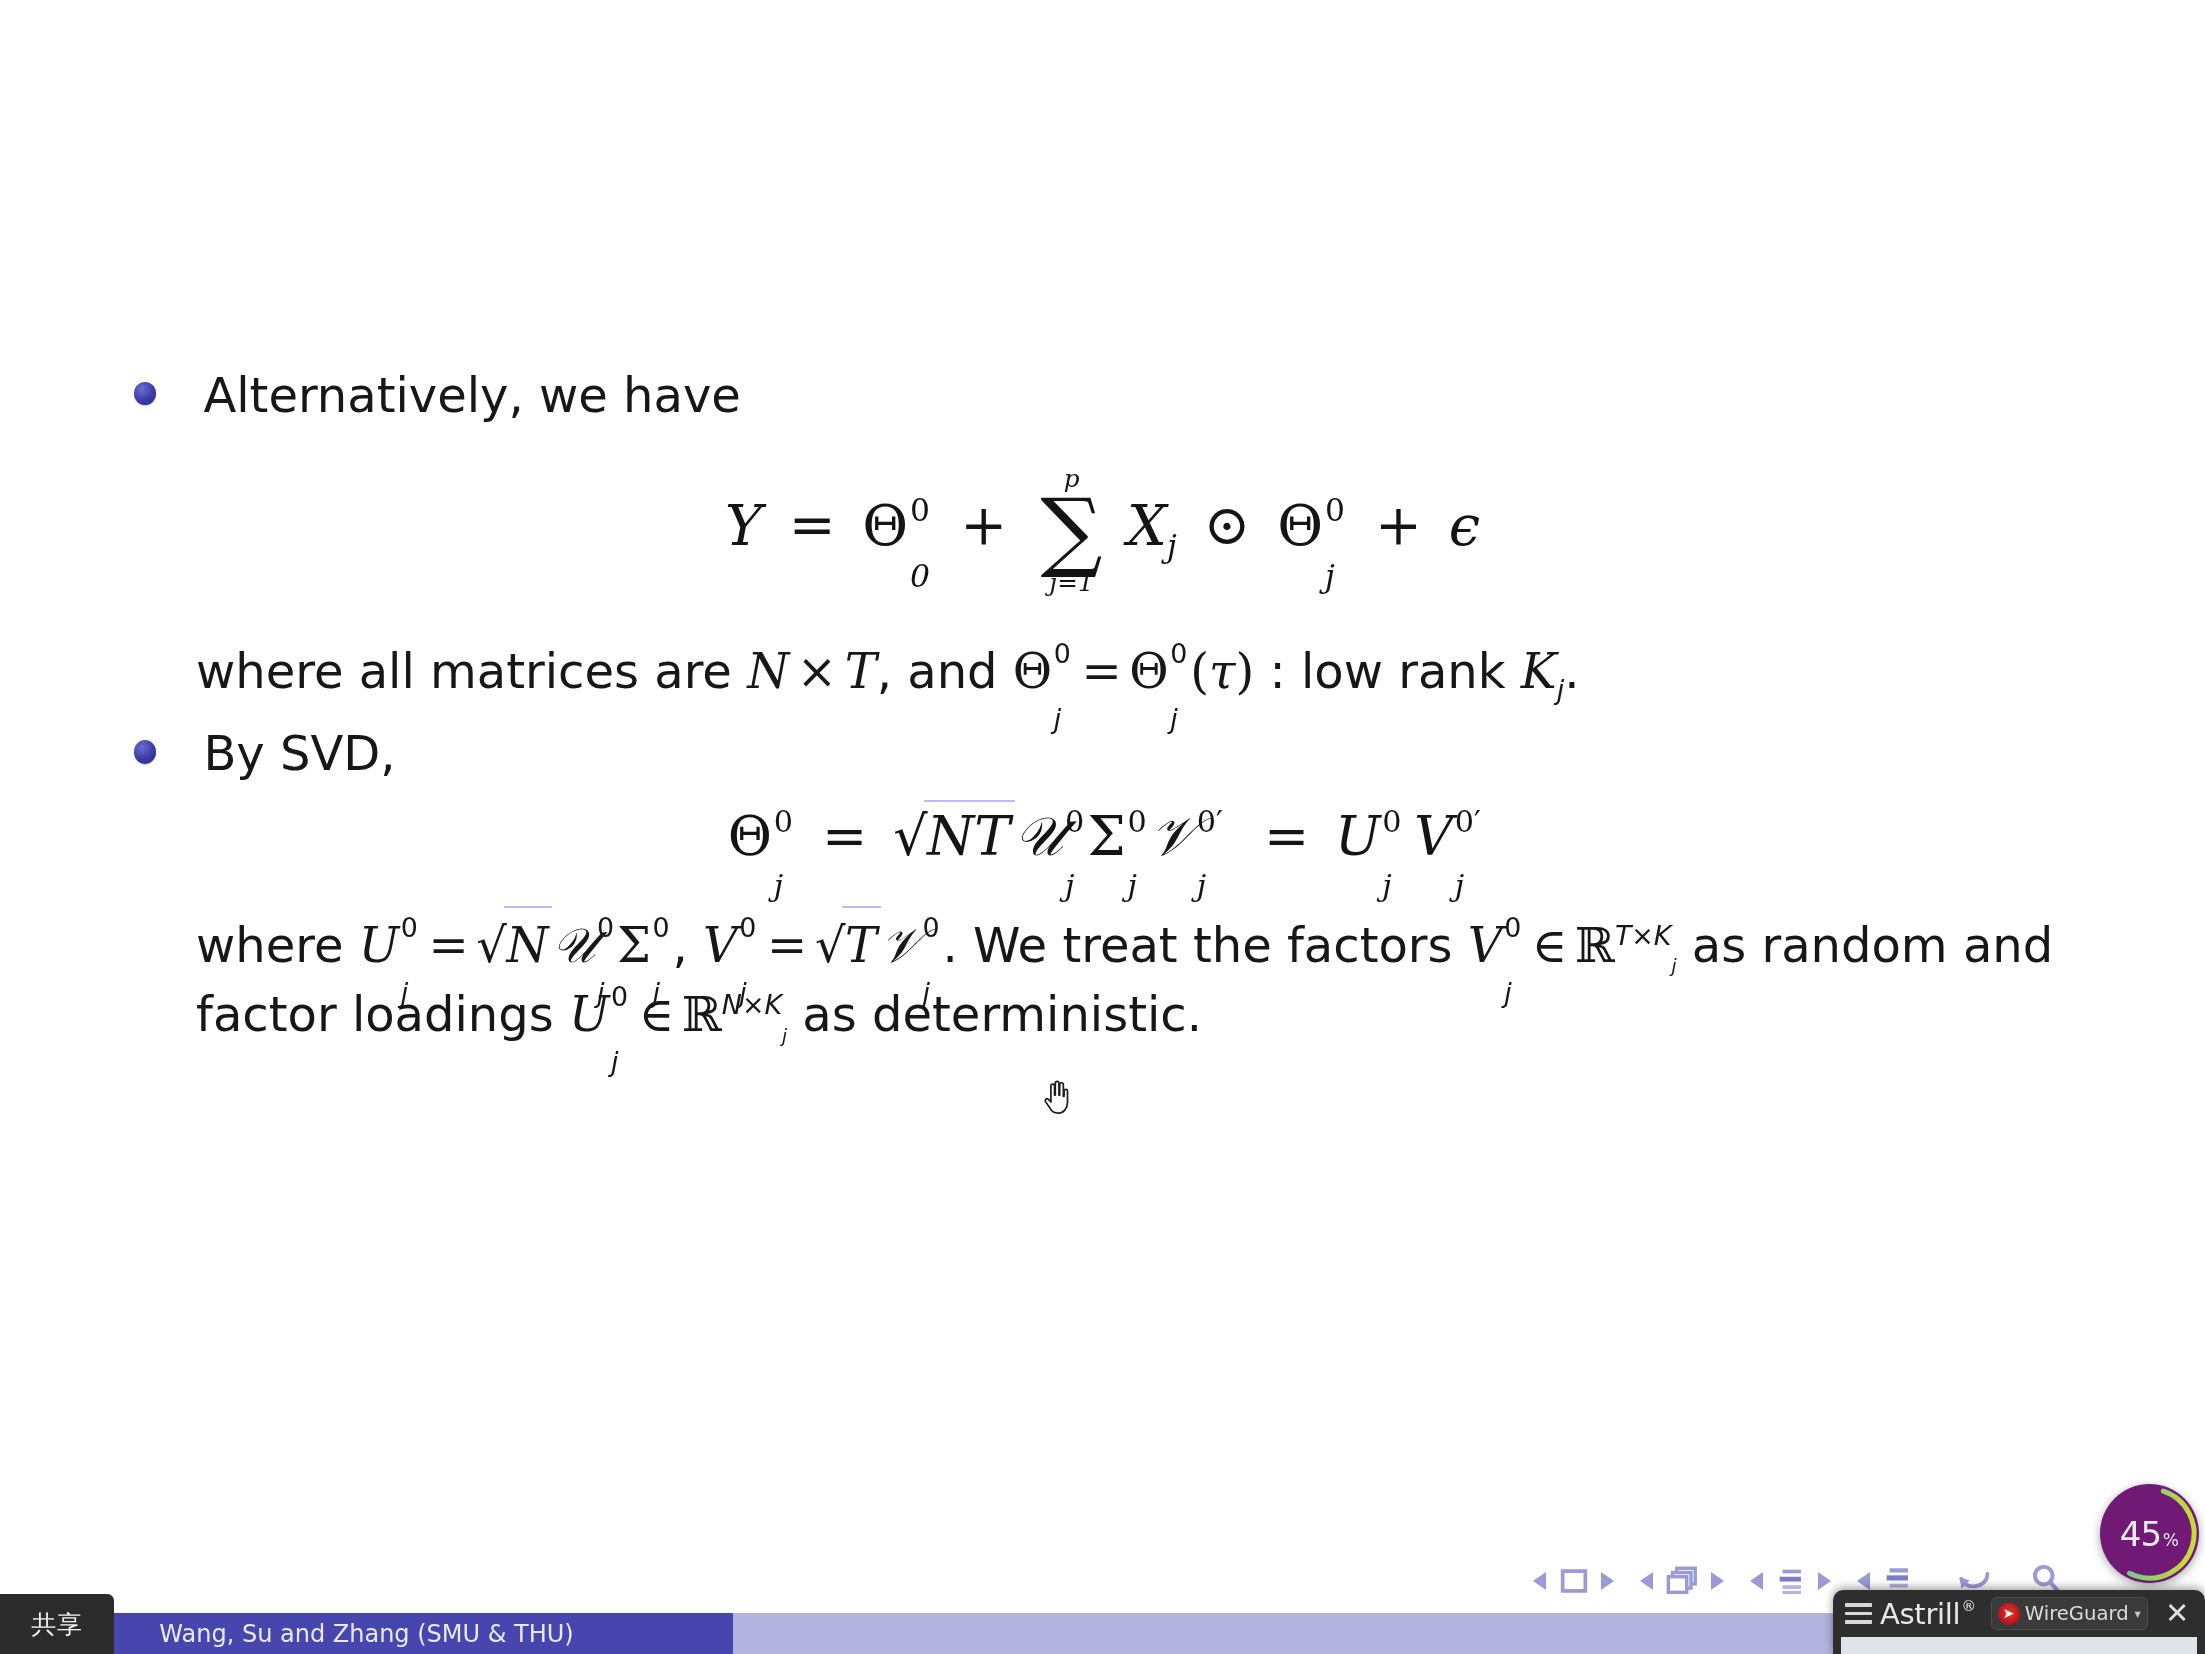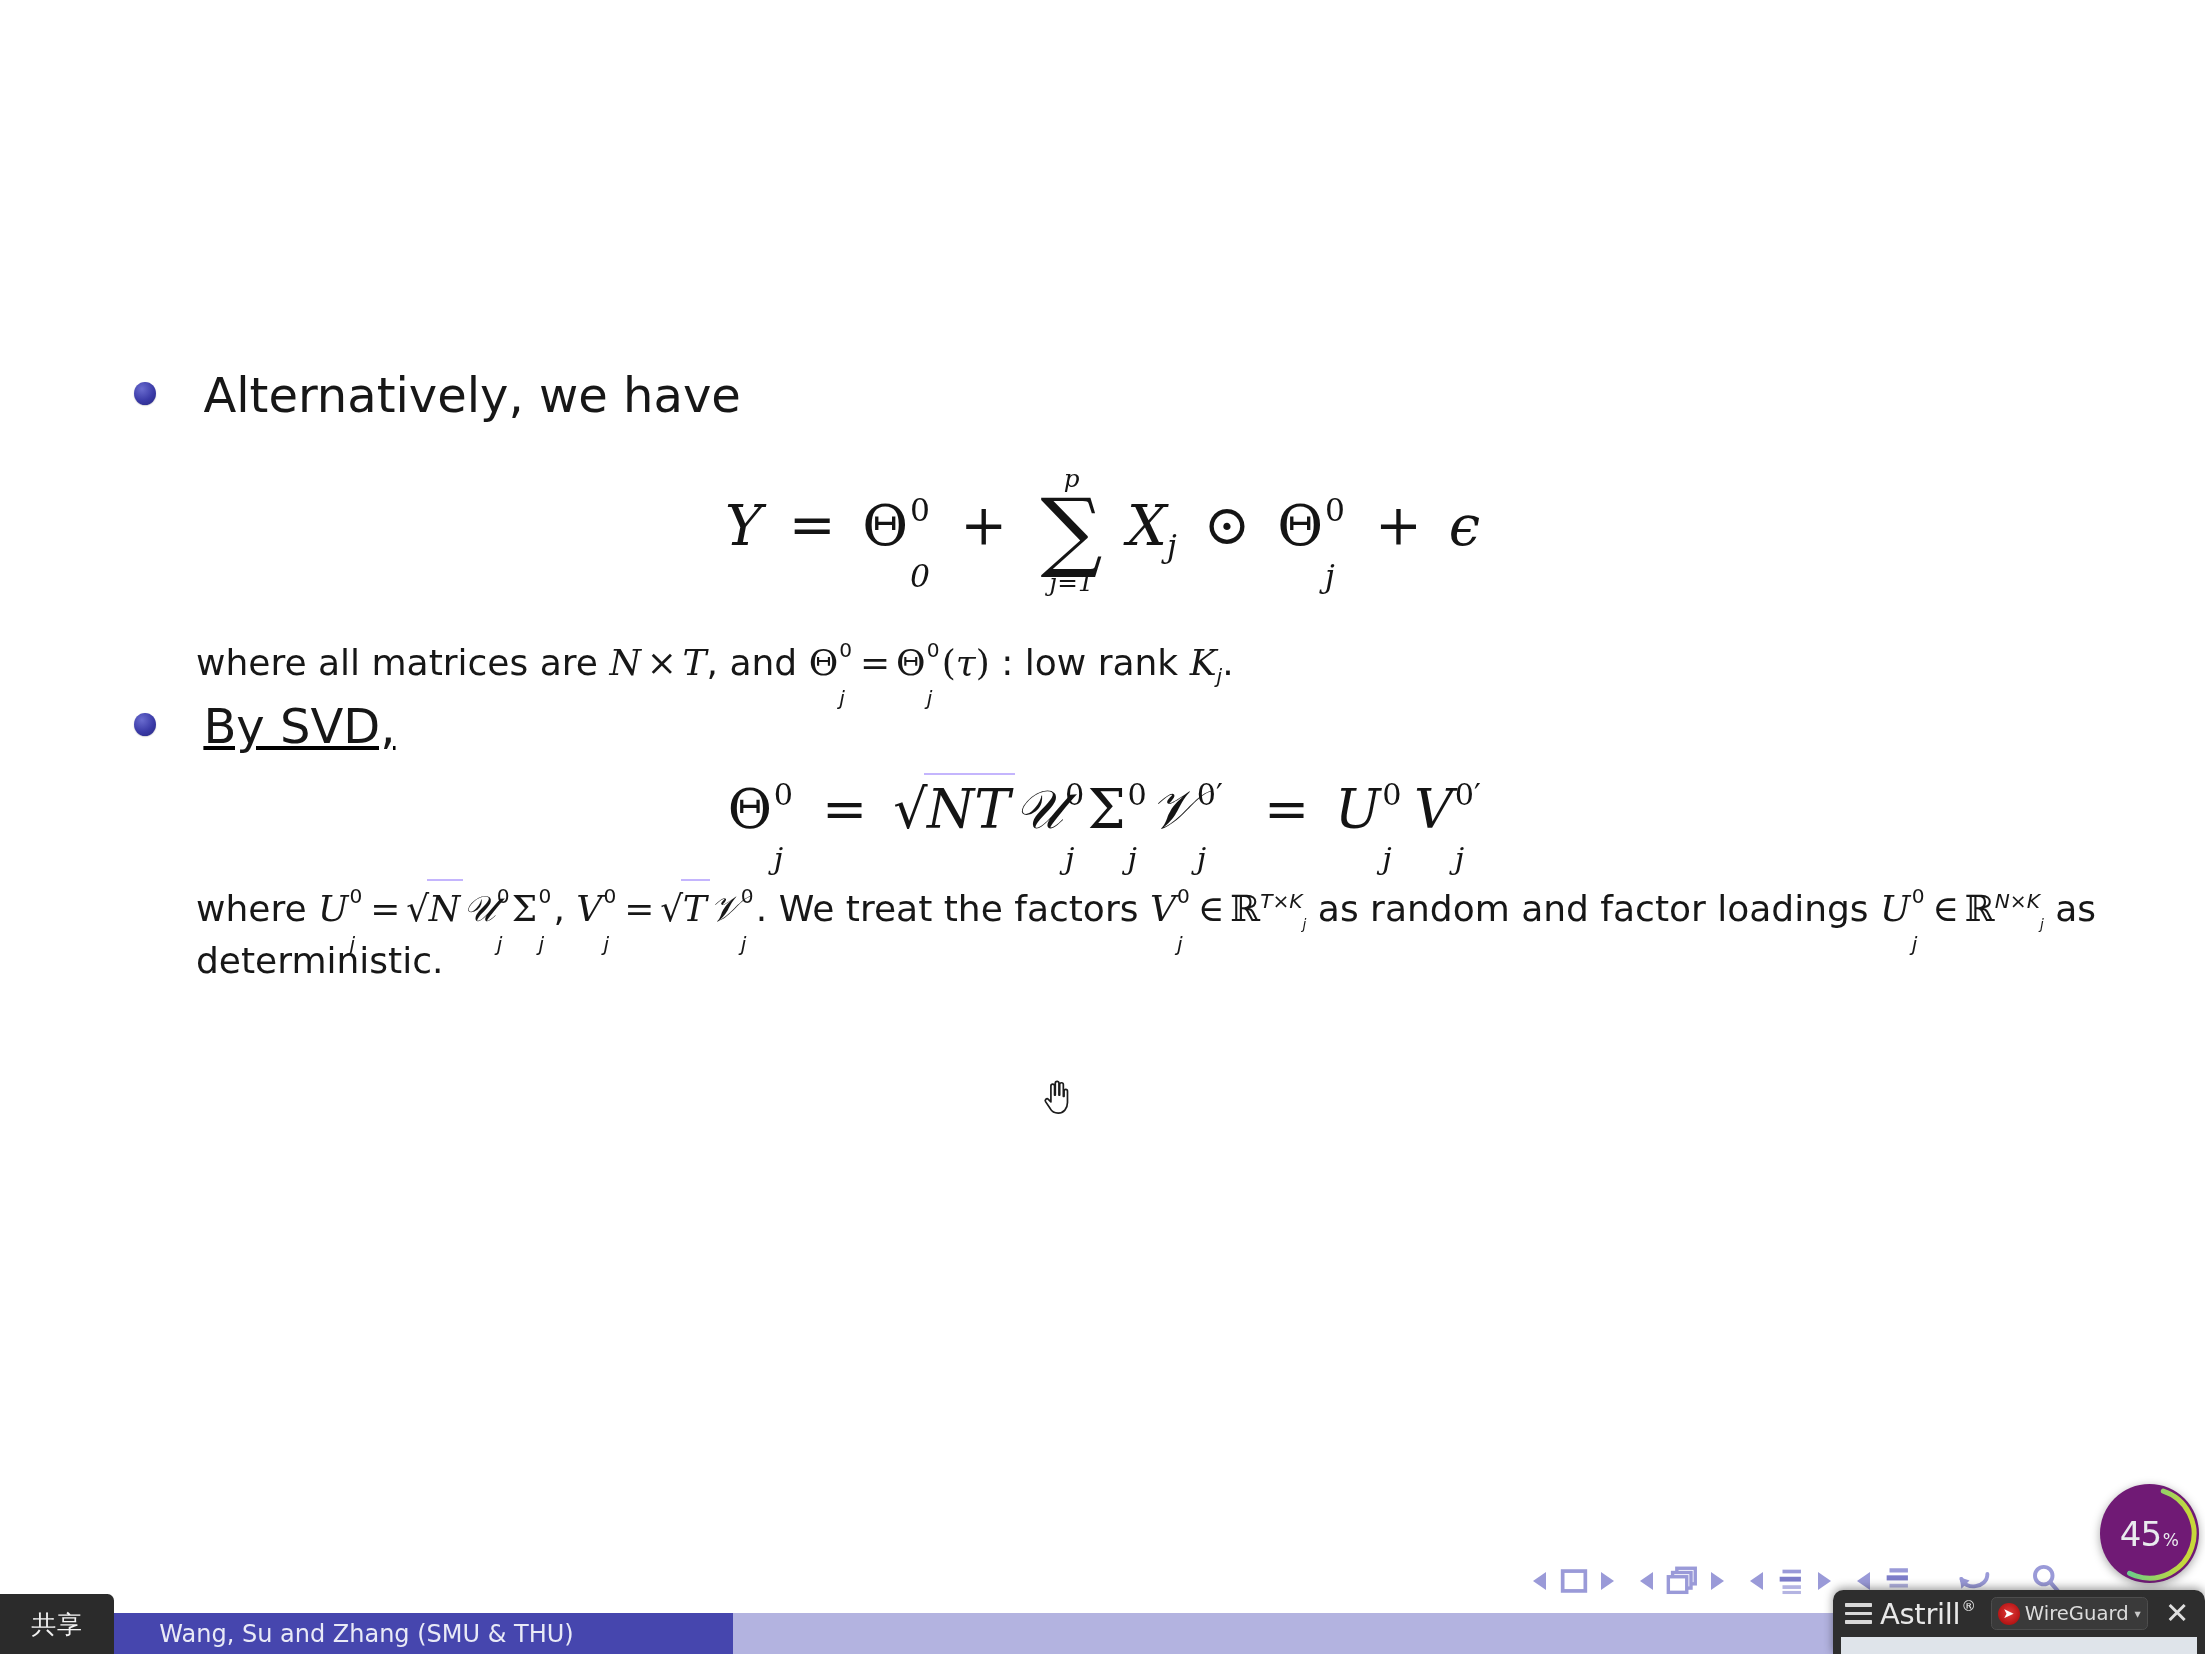--- a/index.html
+++ b/index.html
@@ -68,21 +68,21 @@
     font-size: 48px;
     color: #171717;
     font-family: "DejaVu Sans", sans-serif;
     line-height: 1.22;
     white-space: nowrap;
   }
 
   .para {
     padding-left: 196px;
     padding-right: 72px;
-    font-size: 36px;
+    font-size: 48px;
     color: #171717;
     font-family: "DejaVu Sans", sans-serif;
     line-height: 1.44;
   }
   .mi { font-style: italic; font-family: "DejaVu Serif", serif; }
   .mup { font-style: normal; font-family: "DejaVu Serif", serif; }
   .cal { font-style: italic; font-family: "DejaVu Serif", serif; }
   .op { font-style: normal; font-family: "DejaVu Serif", serif; padding: 0 0.16em; }
 
   
@@ -427,21 +427,21 @@
       <span class="op">⊙</span>
       <span class="mup">Θ</span><span class="sss"><span class="sup">0</span><span class="sub">j</span></span><span class="spacer-ss"></span>
       <span class="op">+</span>
       <span class="mi">ϵ</span>
     </div>
 
     <div class="para" style="margin-top:43px; white-space:nowrap;">
       <span>where all matrices are </span><span class="mi">N</span><span class="op">×</span><span class="mi">T</span><span>, and </span><span class="mup">Θ</span><span class="sss"><span class="sup">0</span><span class="sub">j</span></span><span class="spacer-ss"></span><span class="op">=</span><span class="mup">Θ</span><span class="sss"><span class="sup">0</span><span class="sub">j</span></span><span class="spacer-ss"></span><span class="mup">(</span><span class="mi">τ</span><span class="mup">)</span><span> : low rank </span><span class="mi">K</span><span class="sub-only">j</span><span>.</span>
     </div>
 
-    <div class="bullet-row" style="margin-top:6px;text-decoration:underline;">
+    <div class="bullet-row" style="margin-top:15px;">
       <div class="bullet-dot"></div>
       <div class="bullet-text">By SVD,</div>
     </div>
 
     <div class="display-eq" style="margin-top:17px; font-size:54px;">
       <span class="mup">Θ</span><span class="sss"><span class="sup">0</span><span class="sub">j</span></span><span class="spacer-ss"></span>
       <span class="op">=</span>
       <span class="sqrt"><span class="radical">√</span><span class="rad-body mi">NT</span></span><span class="cal">𝒰</span><span class="sss"><span class="sup">0</span><span class="sub">j</span></span><span class="spacer-ss"></span><span class="mup">Σ</span><span class="sss"><span class="sup">0</span><span class="sub">j</span></span><span class="spacer-ss"></span><span class="cal">𝒱</span><span class="sss"><span class="sup">0′</span><span class="sub">j</span></span><span class="spacer-ss" style="width:0.8em;"></span>
       <span class="op">=</span>
       <span class="mi">U</span><span class="sss"><span class="sup">0</span><span class="sub">j</span></span><span class="spacer-ss" style="width:0.62em;"></span><span class="mi">V</span><span class="sss"><span class="sup">0′</span><span class="sub">j</span></span><span class="spacer-ss"></span>

